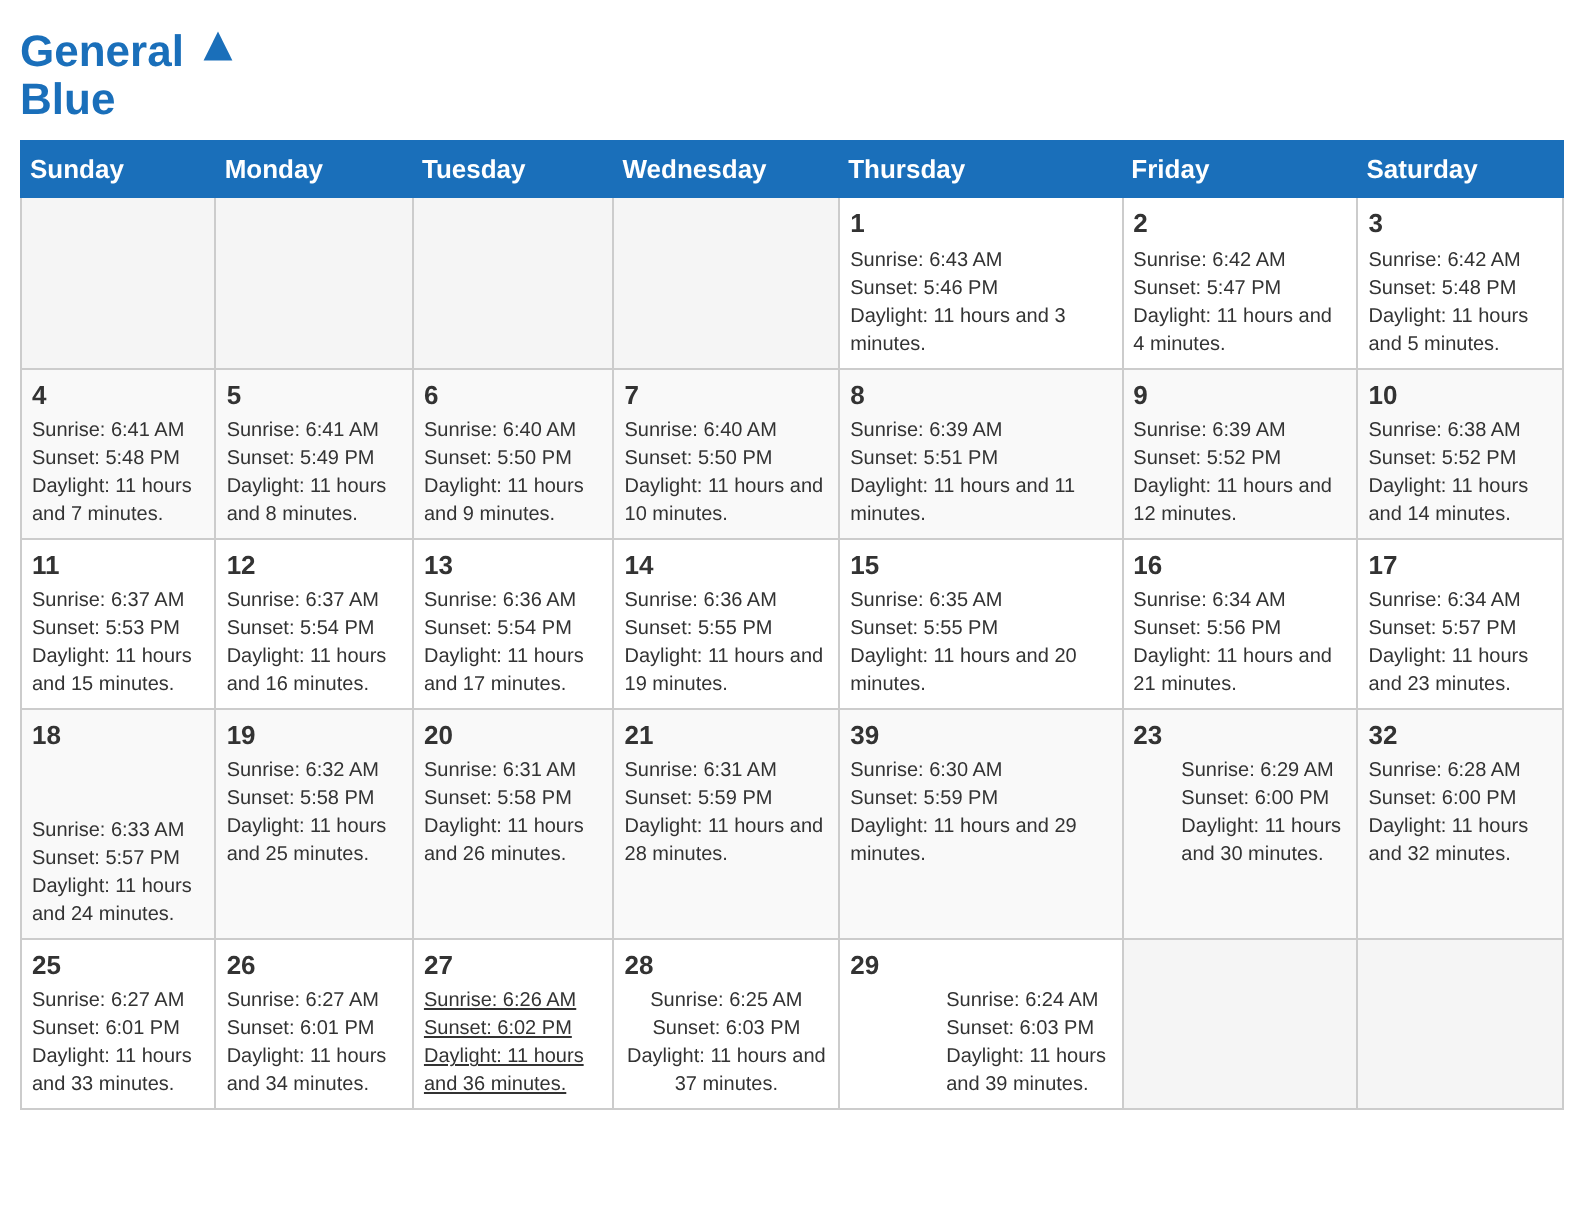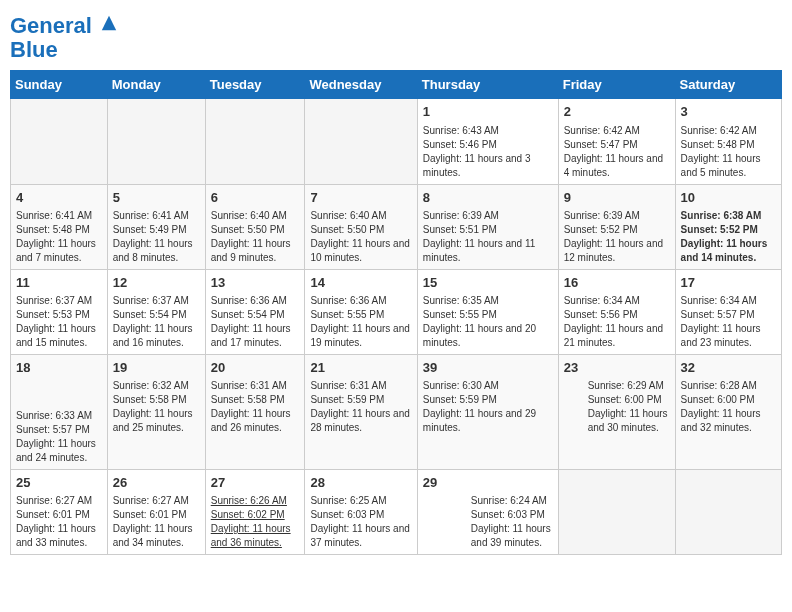--- a/index.html
+++ b/index.html
@@ -180,21 +180,21 @@
 Daylight: 11 hours and 11 minutes.</div>
         </td>
         <td>
           <span class="day-num">9</span>
           <div class="day-info" style="white-space: pre-line;">Sunrise: 6:39 AM
 Sunset: 5:52 PM
 Daylight: 11 hours and 12 minutes.</div>
         </td>
         <td>
           <span class="day-num">10</span>
-          <div class="day-info" style="white-space: pre-line; font-weight: bold;">Sunrise: 6:38 AM
+          <div class="day-info" style="white-space: pre-line;">Sunrise: 6:38 AM
 Sunset: 5:52 PM
 Daylight: 11 hours and 14 minutes.</div>
         </td>
       </tr>
       <tr>
         <td>
           <span class="day-num">11</span>
           <div class="day-info" style="white-space: pre-line;">Sunrise: 6:37 AM
 Sunset: 5:53 PM
 Daylight: 11 hours and 15 minutes.</div>
@@ -294,21 +294,21 @@
 Daylight: 11 hours and 34 minutes.</div>
         </td>
         <td>
           <span class="day-num">27</span>
           <div class="day-info" style="white-space: pre-line; text-decoration: underline;">Sunrise: 6:26 AM
 Sunset: 6:02 PM
 Daylight: 11 hours and 36 minutes.</div>
         </td>
         <td>
           <span class="day-num">28</span>
-          <div class="day-info" style="white-space: pre-line;">Sunrise: 6:25 AM
+          <div class="day-info" style="white-space: pre-line; text-align: center;">Sunrise: 6:25 AM
 Sunset: 6:03 PM
 Daylight: 11 hours and 37 minutes.</div>
         </td>
         <td>
           <span class="day-num">29</span>
           <div class="day-info" style="white-space: pre-line; margin-left: 48px;">Sunrise: 6:24 AM
 Sunset: 6:03 PM
 Daylight: 11 hours and 39 minutes.</div>
         </td>
         <td class="empty-cell"></td>

